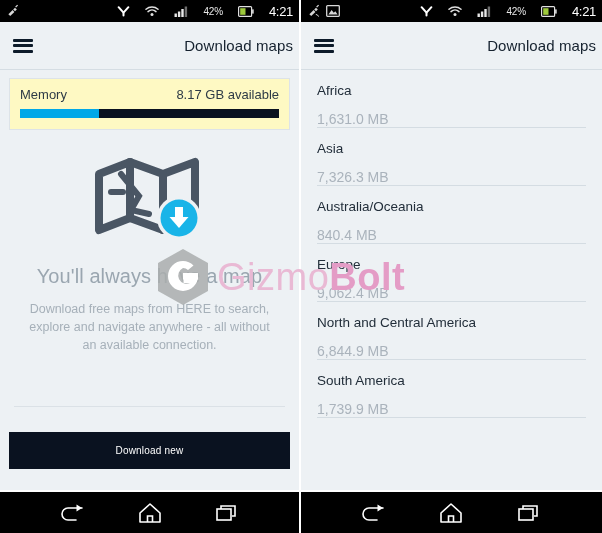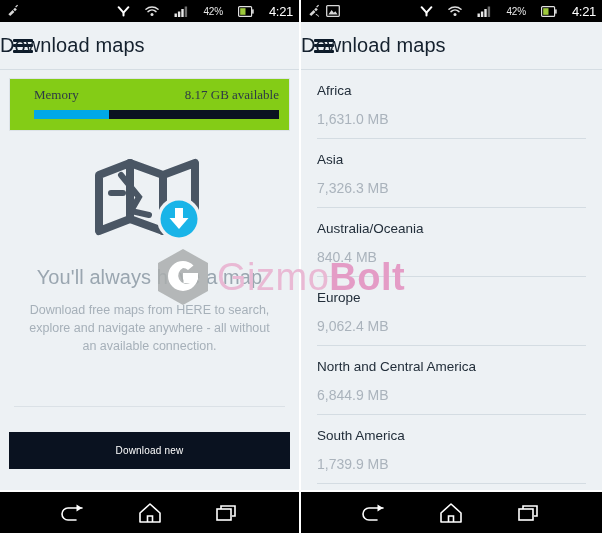--- a/index.html
+++ b/index.html
@@ -68,43 +68,42 @@
     margin-left: 13px;
     display: flex;
     flex-direction: column;
     justify-content: space-between;
     cursor: pointer;
   }
   .hamburger i { display: block; height: 3px; background: #0d1b2a; border-radius: 1px; }
   .appbar-title {
     position: absolute;
     left: 0; right: 6px;
-    text-align: left;
-    font-size: 20px;
+    text-align: right;
+    font-size: 15px;
     color: #15212e;
     font-weight: normal;
     letter-spacing: 0.1px;
     pointer-events: none;
   }
 
   
   .body-left {
     flex: 1 1 auto;
     position: relative;
     display: flex;
     flex-direction: column;
     padding-top: 8px;
   }
   .memcard {
     margin: 0 9px;
-    background: #84cc16;
+    background: #fef9c3;
     border: 1px solid #dde3e8;
-    padding: 8px 10px 11px 24px;
+    padding: 8px 10px 11px 10px;
     flex: 0 0 auto;
-    font-family: Liberation Serif, serif;
   }
   .memrow {
     display: flex;
     align-items: baseline;
     justify-content: space-between;
     margin-bottom: 7px;
   }
   .memlabel { font-size: 13px; color: #2d3a46; }
   .memvalue { font-size: 13px; color: #2d3a46; }
   .membar {
@@ -171,21 +170,21 @@
 
   
   .body-right {
     flex: 1 1 auto;
     position: relative;
     overflow: hidden;
     background: #edf1f4;
   }
   .region-list { padding: 0 16px; }
   .region-item {
-    padding: 12px 0 11px 0;
+    padding: 12px 0 0 0;
     border-bottom: 1px solid #d4dce2;
     cursor: pointer;
   }
   .region-item:last-child { border-bottom: 1px solid #d4dce2; }
   .region-name {
     font-size: 13.5px;
     color: #222e3a;
     line-height: 17px;
   }
   .region-size {

